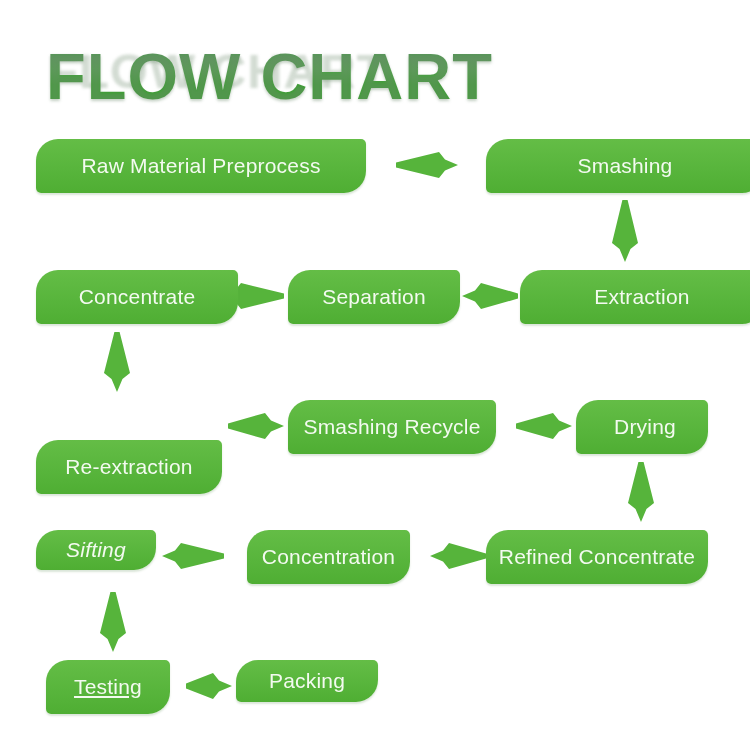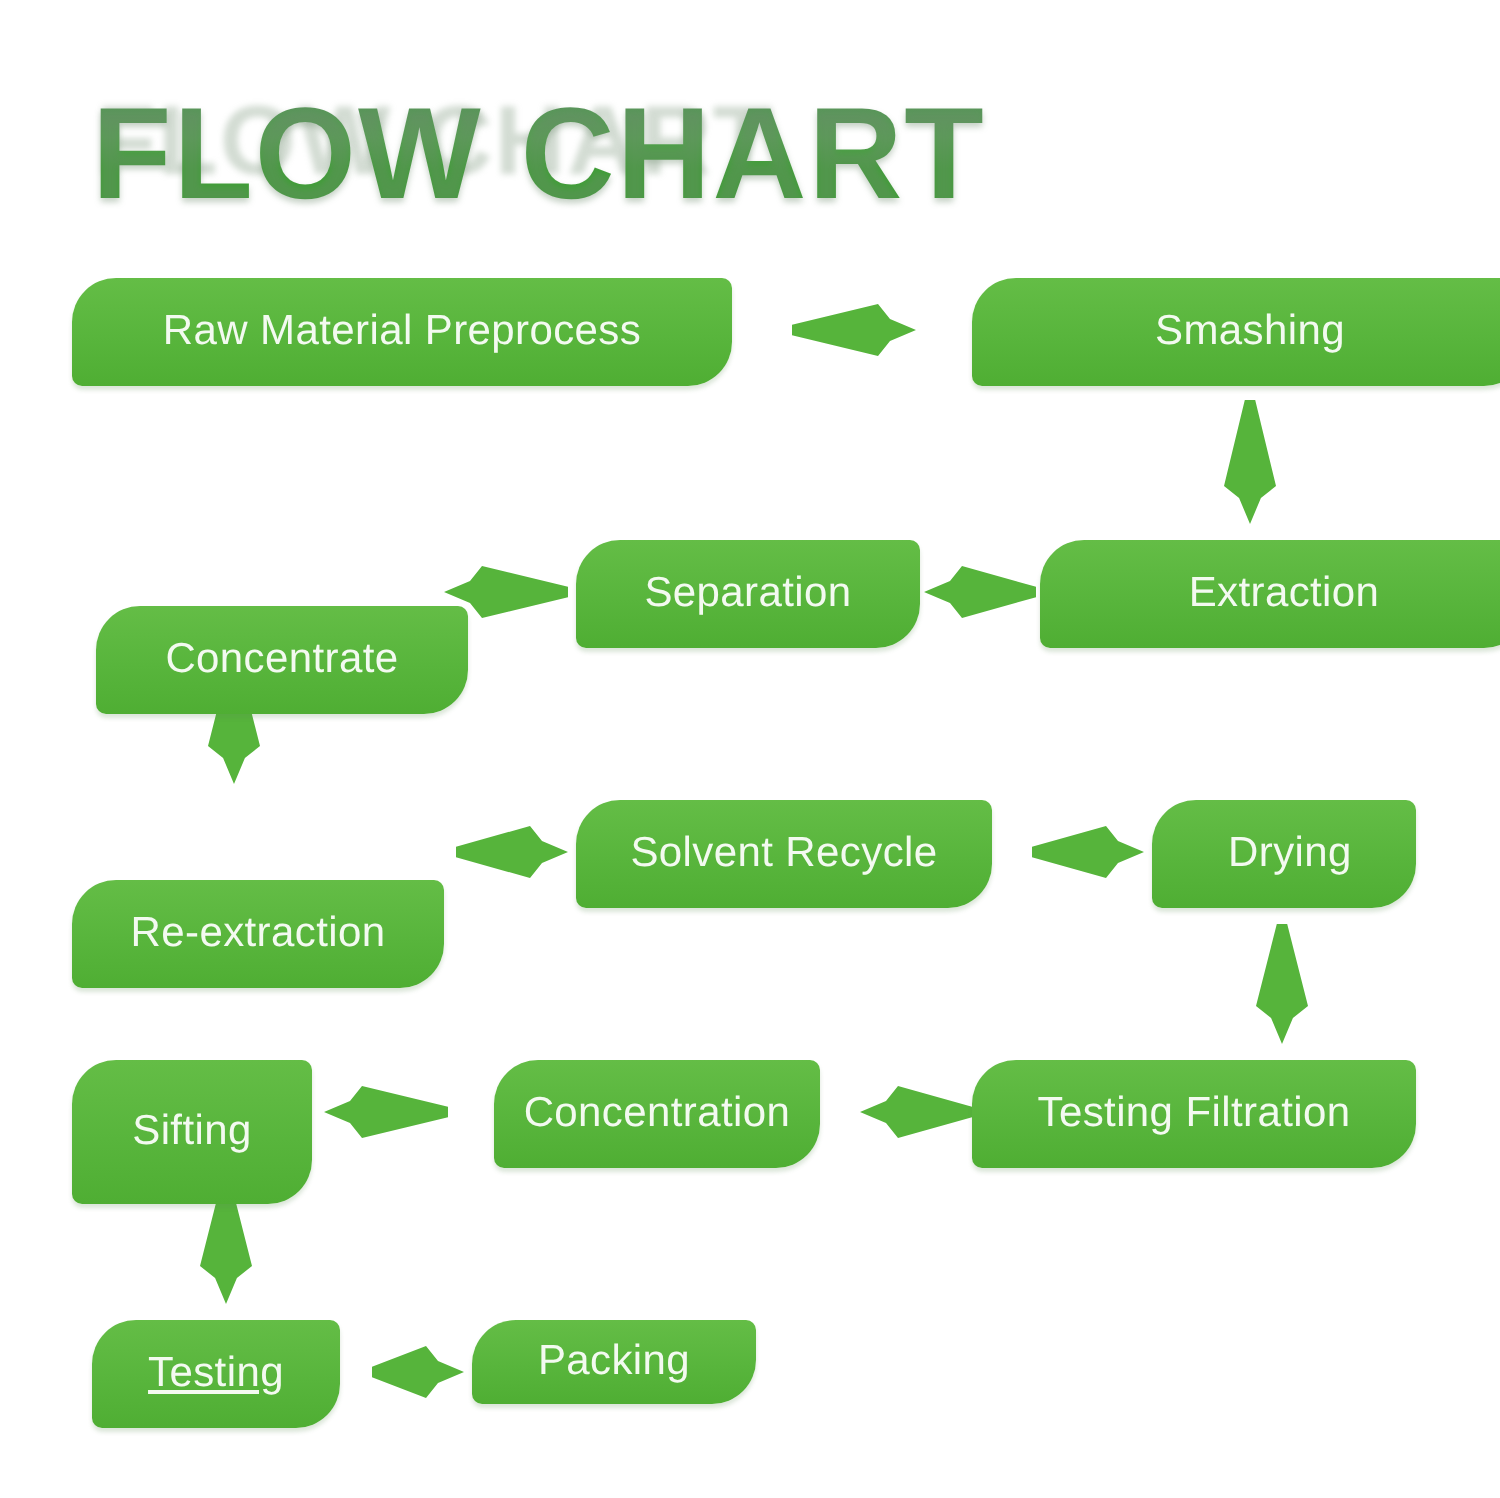--- a/index.html
+++ b/index.html
@@ -104,39 +104,39 @@
       </div>
       <div class="node" style="left: 486px; top: 139px; width: 278px; height: 54px;">
         <span class="label">Smashing</span>
       </div>
       <div class="node" style="left: 520px; top: 270px; width: 244px; height: 54px;">
         <span class="label">Extraction</span>
       </div>
       <div class="node" style="left: 288px; top: 270px; width: 172px; height: 54px;">
         <span class="label">Separation</span>
       </div>
-      <div class="node" style="left: 48px; top: 270px; width: 186px; height: 54px; margin-top: 33px;">
+      <div class="node" style="left: 36px; top: 270px; width: 202px; height: 54px;">
         <span class="label">Concentrate</span>
       </div>
       <div class="node" style="left: 36px; top: 400px; width: 186px; height: 54px; margin-top: 40px;">
         <span class="label">Re-extraction</span>
       </div>
       <div class="node" style="left: 288px; top: 400px; width: 208px; height: 54px;">
-        <span class="label">Solvent Recycle</span>
+        <span class="label">Smashing Recycle</span>
       </div>
       <div class="node" style="left: 576px; top: 400px; width: 132px; height: 54px; padding-left: 20px;">
         <span class="label">Drying</span>
       </div>
       <div class="node" style="left: 486px; top: 530px; width: 222px; height: 54px;">
-        <span class="label">Testing Filtration</span>
+        <span class="label">Refined Concentrate</span>
       </div>
       <div class="node" style="left: 247px; top: 530px; width: 163px; height: 54px;">
         <span class="label">Concentration</span>
       </div>
-      <div class="node" style="left: 36px; top: 530px; width: 120px; height: 72px;">
+      <div class="node" style="left: 36px; top: 530px; width: 120px; height: 40px; font-style: italic;">
         <span class="label">Sifting</span>
       </div>
       <div class="node" style="left: 46px; top: 660px; width: 124px; height: 54px; text-decoration: underline;">
         <span class="label">Testing</span>
       </div>
       <div class="node" style="left: 236px; top: 660px; width: 142px; height: 42px;">
         <span class="label">Packing</span>
       </div>
     </div>
   <div id="arrows-layer">

